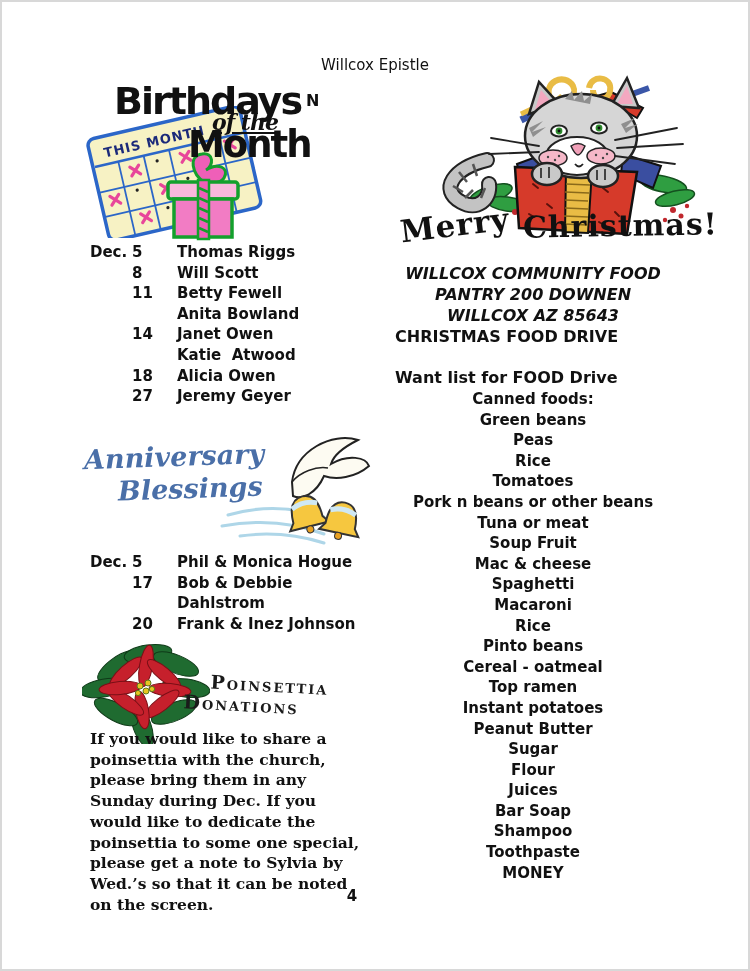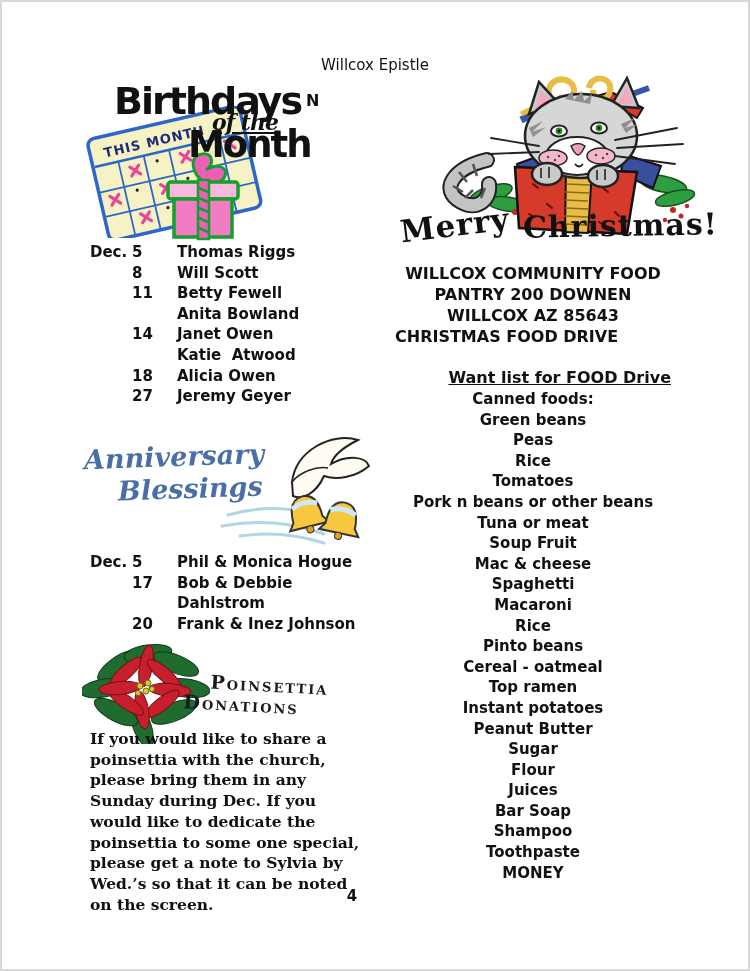--- a/index.html
+++ b/index.html
@@ -45,24 +45,24 @@
   .poin-para{left:88px;top:727px;width:278px;
              font:700 15.5px/20.7px "DejaVu Serif",serif;color:#111;}
 
   
   .merry{left:398px;top:206px;width:310px;text-align:center;z-index:3;white-space:nowrap;}
   .merry .w1{display:inline-block;transform:rotate(-7deg);
              font:700 31px/34px "DejaVu Serif",serif;letter-spacing:1px;}
   .merry .w2{display:inline-block;transform:rotate(-1deg);margin-left:8px;
              font:700 30px/34px "DejaVu Serif",serif;letter-spacing:1px;}
   .addr{left:393px;top:261px;width:276px;font:700 16px/21px "DejaVu Sans",sans-serif;}
-  .addr .c{text-align:center;}
+  .addr .c{text-align:center;font-style:italic;}
   .addr .l{text-align:left;}
-  .want-title{left:393px;top:365px;width:276px;text-align:right;
-              font:700 16px/21px "DejaVu Sans",sans-serif;text-decoration:underline;}
+  .want-title{left:393px;top:365px;width:276px;text-align:left;
+              font:700 16px/21px "DejaVu Sans",sans-serif;}
   .food-list{left:393px;top:387px;width:276px;text-align:center;
              font:700 15px/20.6px "DejaVu Sans",sans-serif;}
 </style>
 </head>
 <body>
 
 <div id="page">
 
   <div class="abs doc-header">Willcox Epistle</div>
 

